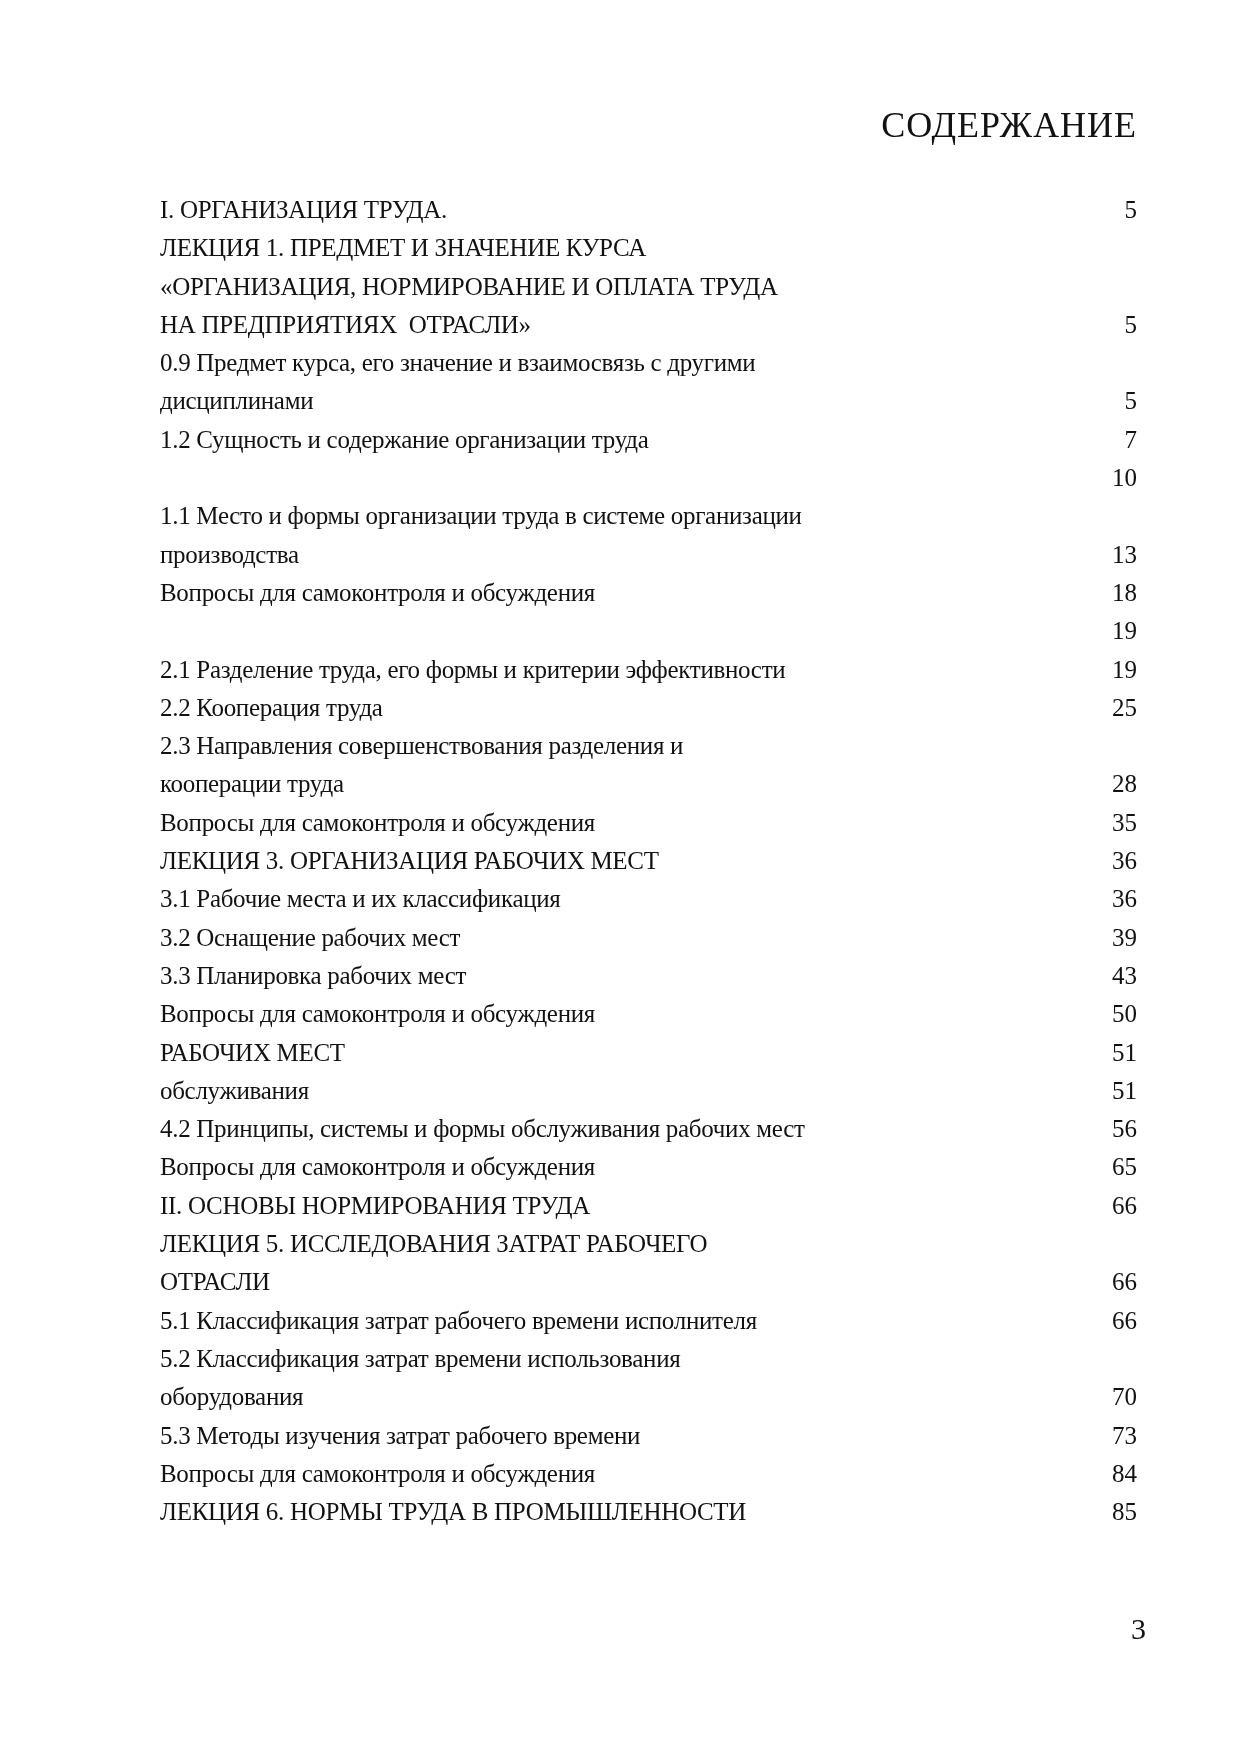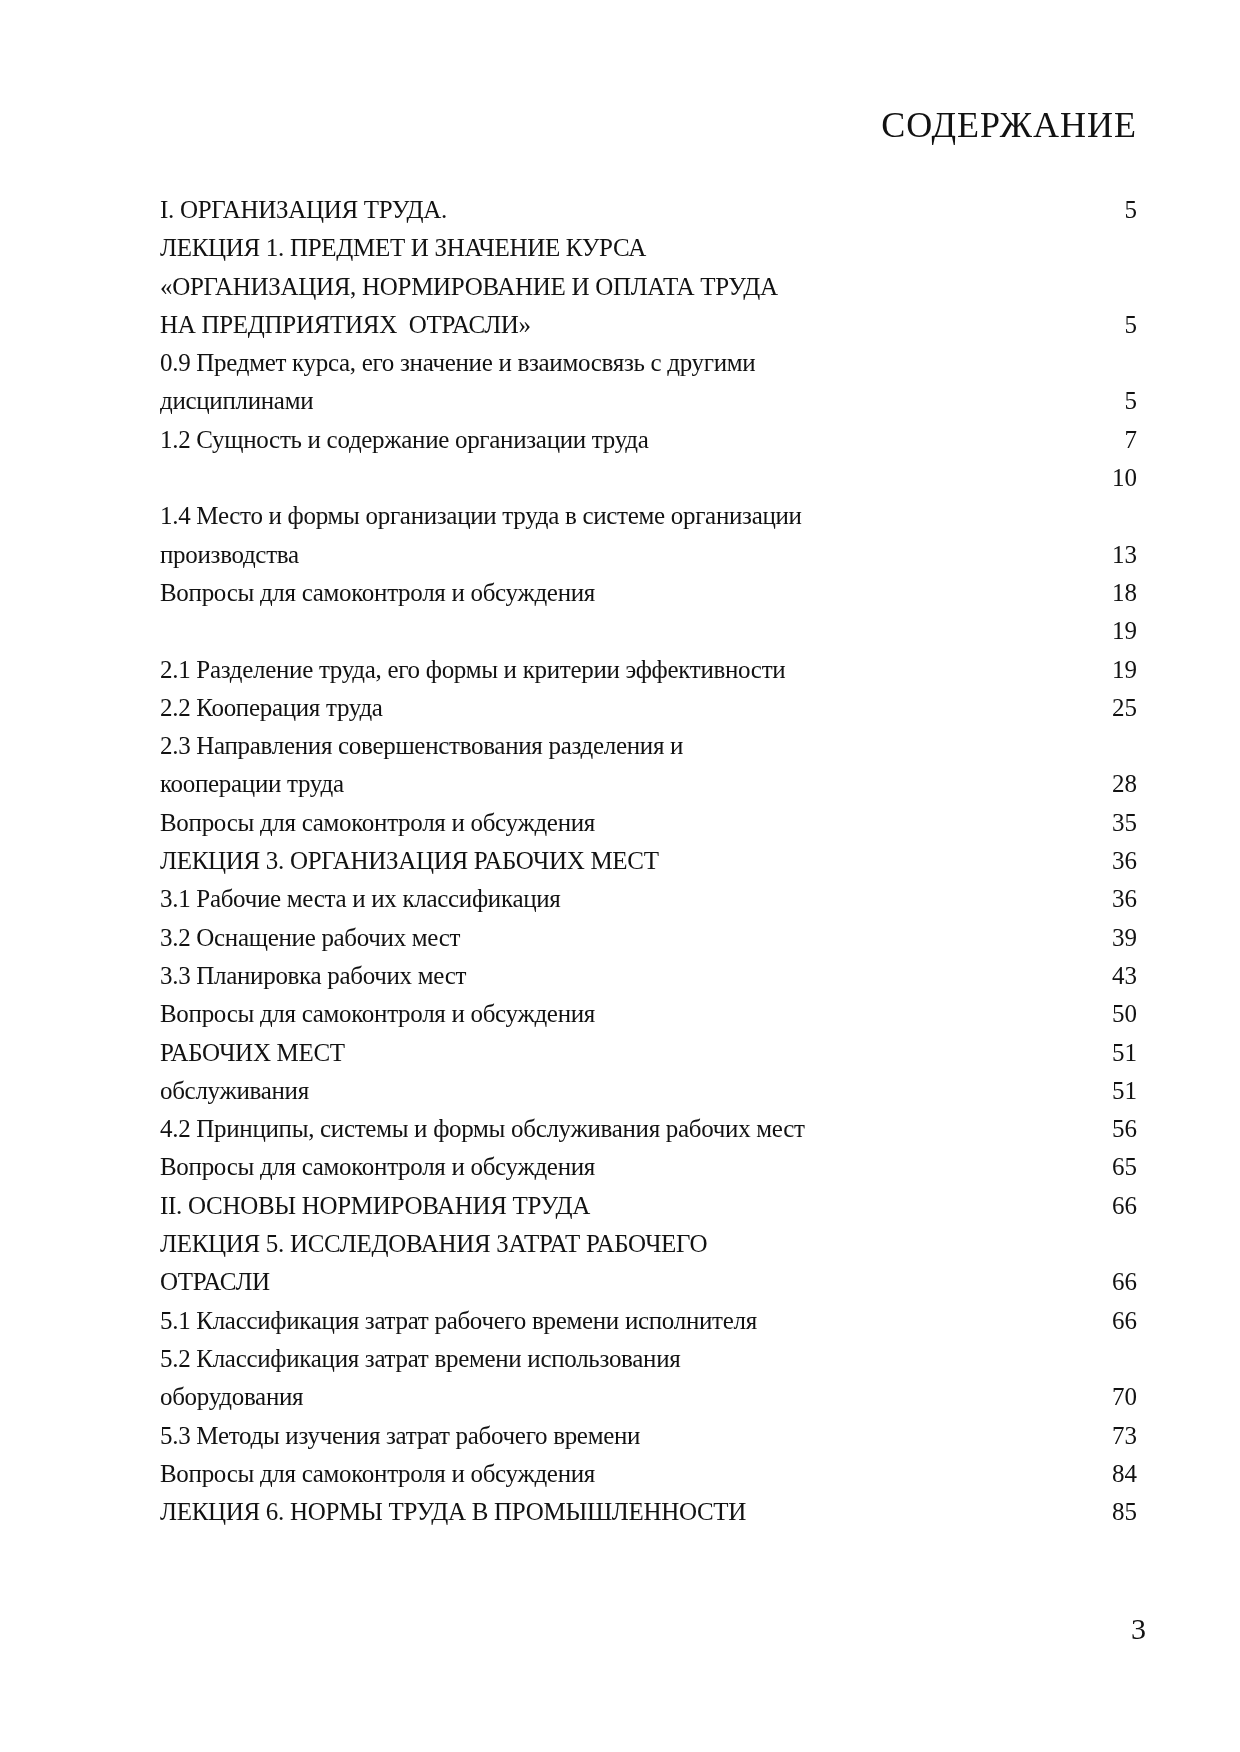--- a/index.html
+++ b/index.html
@@ -92,21 +92,21 @@
         <span class="toc-page">5</span>
       </div>
       <div class="toc-row">
         <span class="toc-text">1.2 Сущность и содержание организации труда</span>
         <span class="toc-page">7</span>
       </div>
       <div class="toc-row">
         <span class="toc-page">10</span>
       </div>
       <div class="toc-row">
-        <span class="toc-text">1.4 Место и формы организации труда в системе организации</span>
+        <span class="toc-text">1.1 Место и формы организации труда в системе организации</span>
         <span class="toc-page"></span>
       </div>
       <div class="toc-row">
         <span class="toc-text">производства</span>
         <span class="toc-page">13</span>
       </div>
       <div class="toc-row">
         <span class="toc-text">Вопросы для самоконтроля и обсуждения</span>
         <span class="toc-page">18</span>
       </div>

